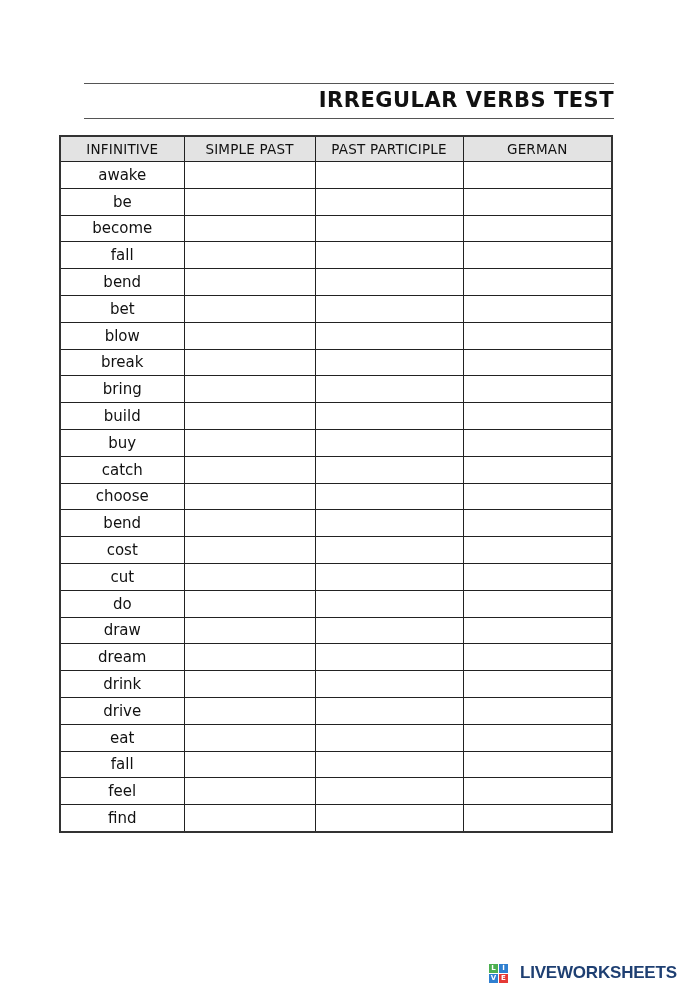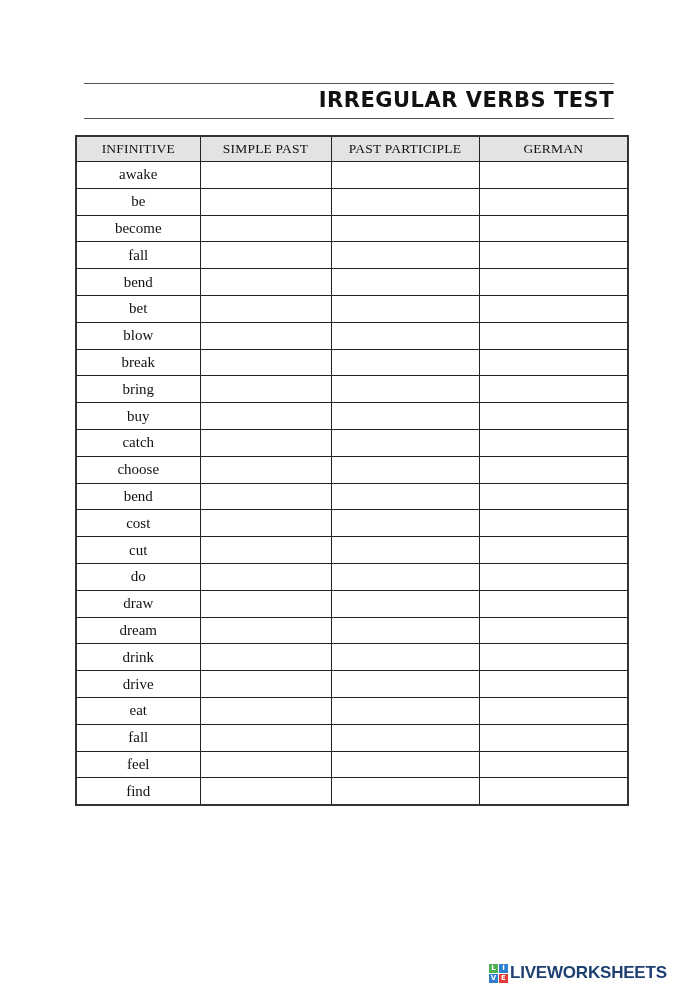--- a/index.html
+++ b/index.html
@@ -3,31 +3,31 @@
 <meta charset="utf-8">
 <style>
   html,body{margin:0;padding:0;}
   body{width:700px;height:989px;background:#ffffff;position:relative;overflow:hidden;
        font-family:"DejaVu Sans", sans-serif;color:#111;}
   .rule{position:absolute;left:84px;width:530px;height:0;border-top:1px solid #555;}
   #rule-top{top:83px;}
   #rule-bottom{top:118px;}
   #title{position:absolute;left:84px;width:530px;top:88px;text-align:right;
          font-family:"DejaVu Sans", sans-serif;font-weight:bold;font-size:21px;letter-spacing:0.5px;color:#111;}
-  table{position:absolute;left:75px;top:135px;border-collapse:collapse;table-layout:fixed;width:552px;font-family:Liberation Serif, serif;}
+  table{position:absolute;left:59px;top:135px;border-collapse:collapse;table-layout:fixed;width:552px;}
   col.c1{width:124px;} col.c2{width:131px;} col.c3{width:148px;} col.c4{width:149px;}
   th,td{border:1.5px solid #222;padding:0;text-align:center;overflow:hidden;white-space:nowrap;}
   th{background:#e3e3e3;height:24px;font-weight:normal;font-size:13.5px;letter-spacing:0.2px;}
   td{height:25.8px;font-size:15px;}
   table{border:2px solid #333;}
   td.blank{background:#fff;}
   #logo{position:absolute;left:489px;top:963px;height:20px;display:flex;align-items:center;}
   .sq-grid{display:grid;grid-template-columns:9px 9px;grid-template-rows:9px 9px;gap:1px;margin-right:2px;}
   .sq{font-size:7px;font-weight:bold;color:#fff;display:flex;align-items:center;justify-content:center;line-height:1;}
-  #logo-text{font-family:"Liberation Sans", sans-serif;font-weight:bold;font-size:17px;color:#1e3f72;letter-spacing:-0.2px;}
+  #logo-text{font-family:"Liberation Sans", sans-serif;font-weight:bold;font-size:17px;color:#1e3f72;letter-spacing:-0.2px;margin-left:10px;}
 </style>
 </head>
 <body>
 
 <div class="rule" id="rule-top"></div>
 <div id="title">IRREGULAR VERBS TEST</div>
 <div class="rule" id="rule-bottom"></div>
 
 <table>
   <colgroup>
@@ -93,20 +93,26 @@
         <td class="blank"></td>
         <td class="blank"></td>
       </tr>
       <tr>
         <td>bring</td>
         <td class="blank"></td>
         <td class="blank"></td>
         <td class="blank"></td>
       </tr>
       <tr>
+        <td>build</td>
+        <td class="blank"></td>
+        <td class="blank"></td>
+        <td class="blank"></td>
+      </tr>
+      <tr>
         <td>buy</td>
         <td class="blank"></td>
         <td class="blank"></td>
         <td class="blank"></td>
       </tr>
       <tr>
         <td>catch</td>
         <td class="blank"></td>
         <td class="blank"></td>
         <td class="blank"></td>

